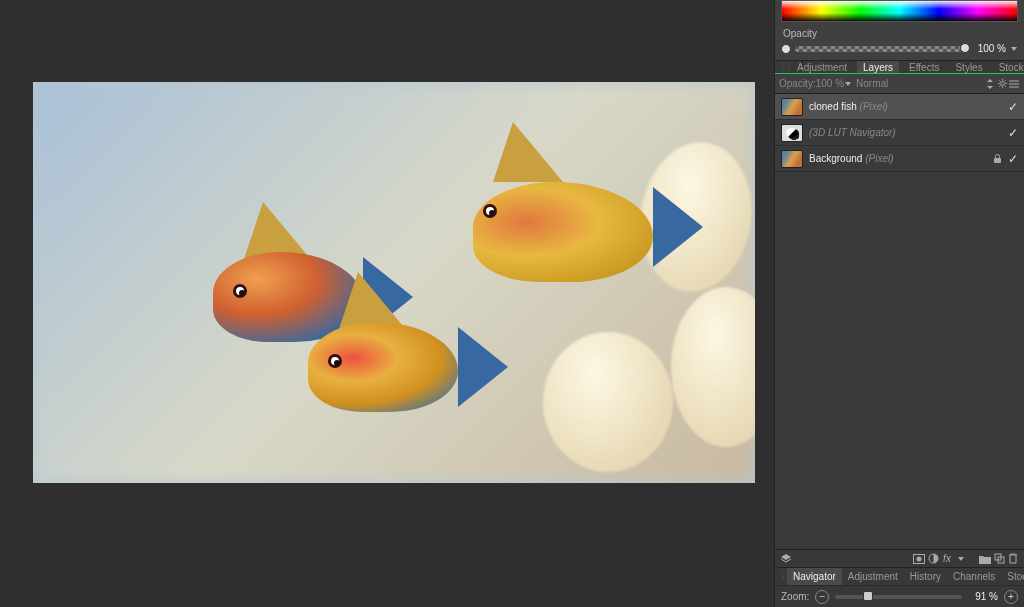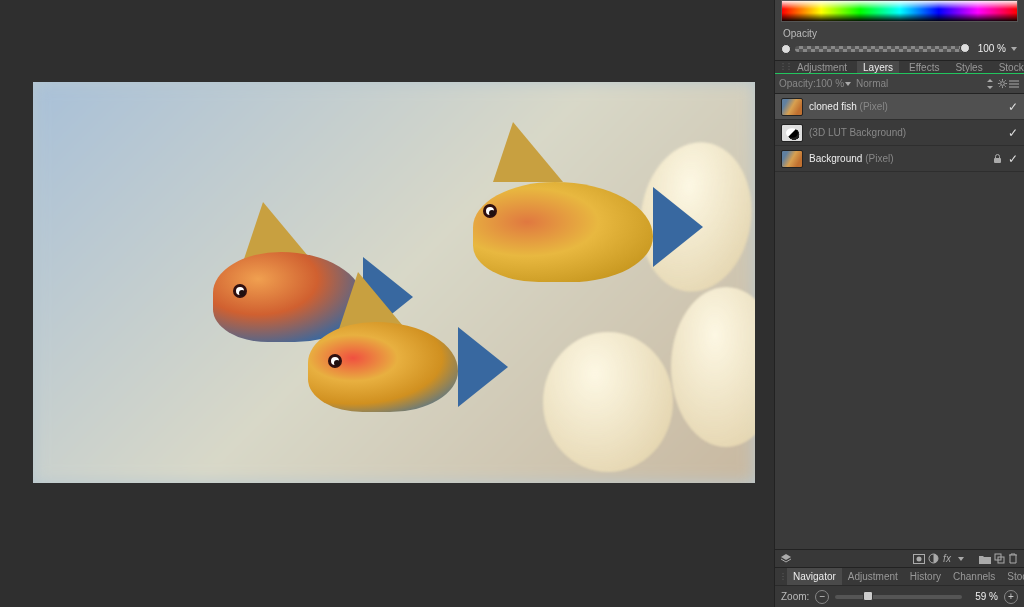--- a/index.html
+++ b/index.html
@@ -50,21 +50,21 @@
 .opt-icon { width: 12px; height: 12px; display: flex; align-items: center; justify-content: center; color: #aaa; font-size: 10px; }
 
 .layer-list { flex: 1; background: #3a3a3a; overflow: auto; }
 .layer-item { display: flex; align-items: center; height: 26px; border-bottom: 1px solid #2e2e2e; padding: 0 6px; gap: 6px; }
 .layer-item.selected { background: #505050; }
 .layer-thumb { width: 22px; height: 18px; border: 1px solid #222; background: #555; border-radius: 2px; flex-shrink: 0; }
 .thumb-fish { background: linear-gradient(120deg, #6080a0 20%, #d8a050 50%, #c07030 80%); }
 .thumb-lut { background: radial-gradient(circle at 60% 60%, #222 0 35%, #ddd 36% 100%); position: relative; }
 .thumb-lut::after { content: ""; position: absolute; inset: 0; background: linear-gradient(135deg, #fff 0 48%, #000 52% 100%); border-radius: 50%; transform: scale(0.6); }
 .layer-name { color: #eee; font-size: 10px; }
-.layer-name .kind { color: #888; }
+.layer-name .kind { color: #888; font-style: italic; }
 .layer-spacer { flex: 1; }
 .layer-lock { color: #aaa; font-size: 10px; }
 .layer-vis { color: #ddd; font-size: 12px; }
 
 .layer-footer { height: 18px; background: #383838; border-top: 1px solid #222; display: flex; align-items: center; padding: 0 4px; }
 .lf-left { display: flex; gap: 4px; }
 .lf-spacer { flex: 1; }
 .lf-icon { width: 14px; height: 14px; display: flex; align-items: center; justify-content: center; color: #aaa; font-size: 10px; }
 
 .nav-tab-row { display: flex; height: 18px; background: #383838; border-top: 1px solid #222; align-items: center; padding-left: 4px; }
@@ -158,21 +158,21 @@
 
     <div class="layer-list">
       <div class="layer-item selected">
         <div class="layer-thumb thumb-fish"></div>
         <div class="layer-name"><span>cloned fish</span> <span class="kind">(Pixel)</span></div>
         <div class="layer-spacer"></div>
         <div class="layer-vis">✓</div>
       </div>
       <div class="layer-item">
         <div class="layer-thumb thumb-lut"></div>
-        <div class="layer-name"><span class="kind">(3D LUT Background)</span></div>
+        <div class="layer-name"><span class="kind">(3D LUT Navigator)</span></div>
         <div class="layer-spacer"></div>
         <div class="layer-vis">✓</div>
       </div>
       <div class="layer-item">
         <div class="layer-thumb thumb-fish"></div>
         <div class="layer-name"><span>Background</span> <span class="kind">(Pixel)</span></div>
         <div class="layer-spacer"></div>
         <div class="layer-lock">
           <svg width="9" height="10" viewBox="0 0 9 10">
               <rect x="1" y="4" width="7" height="5" rx="1" fill="#aaa"></rect>
@@ -236,17 +236,17 @@
       <div class="tab">Channels</div>
       <div class="tab">Stock</div>
     </div>
 
     <div class="nav-footer">
       <span class="zoom-lbl">Zoom:</span>
       <div class="zoom-btn">−</div>
       <div class="zoom-slider">
         <div class="zoom-handle" id="zoom-handle" style="left: 22%;"></div>
       </div>
-      <span class="zoom-val">59 %</span>
+      <span class="zoom-val">91 %</span>
       <div class="zoom-btn">+</div>
     </div>
   </div>
 </div>
 
 </body></html>

